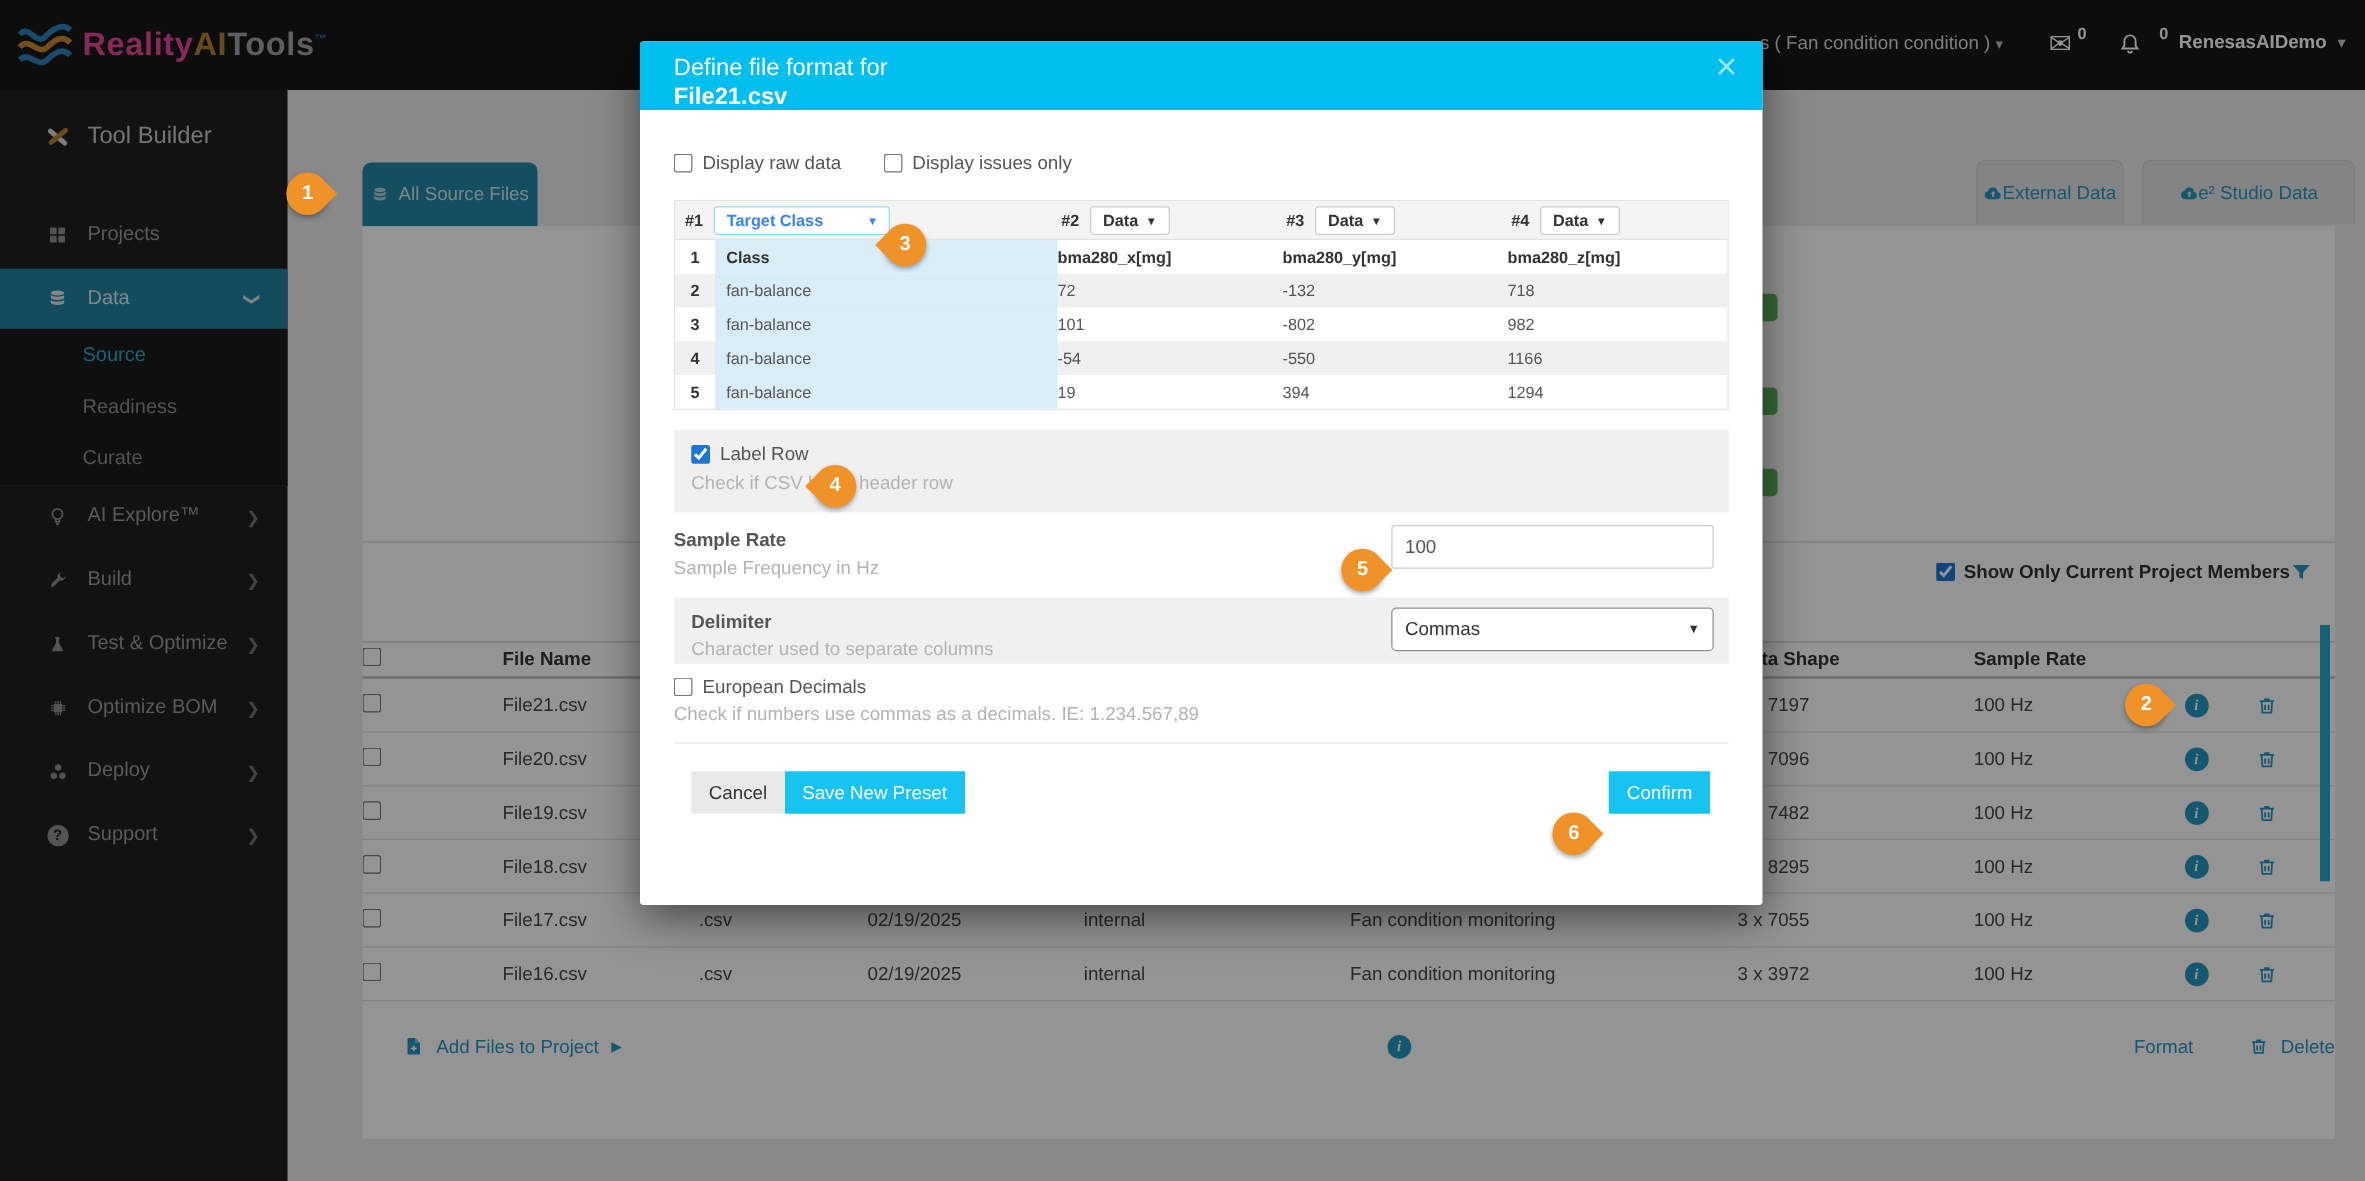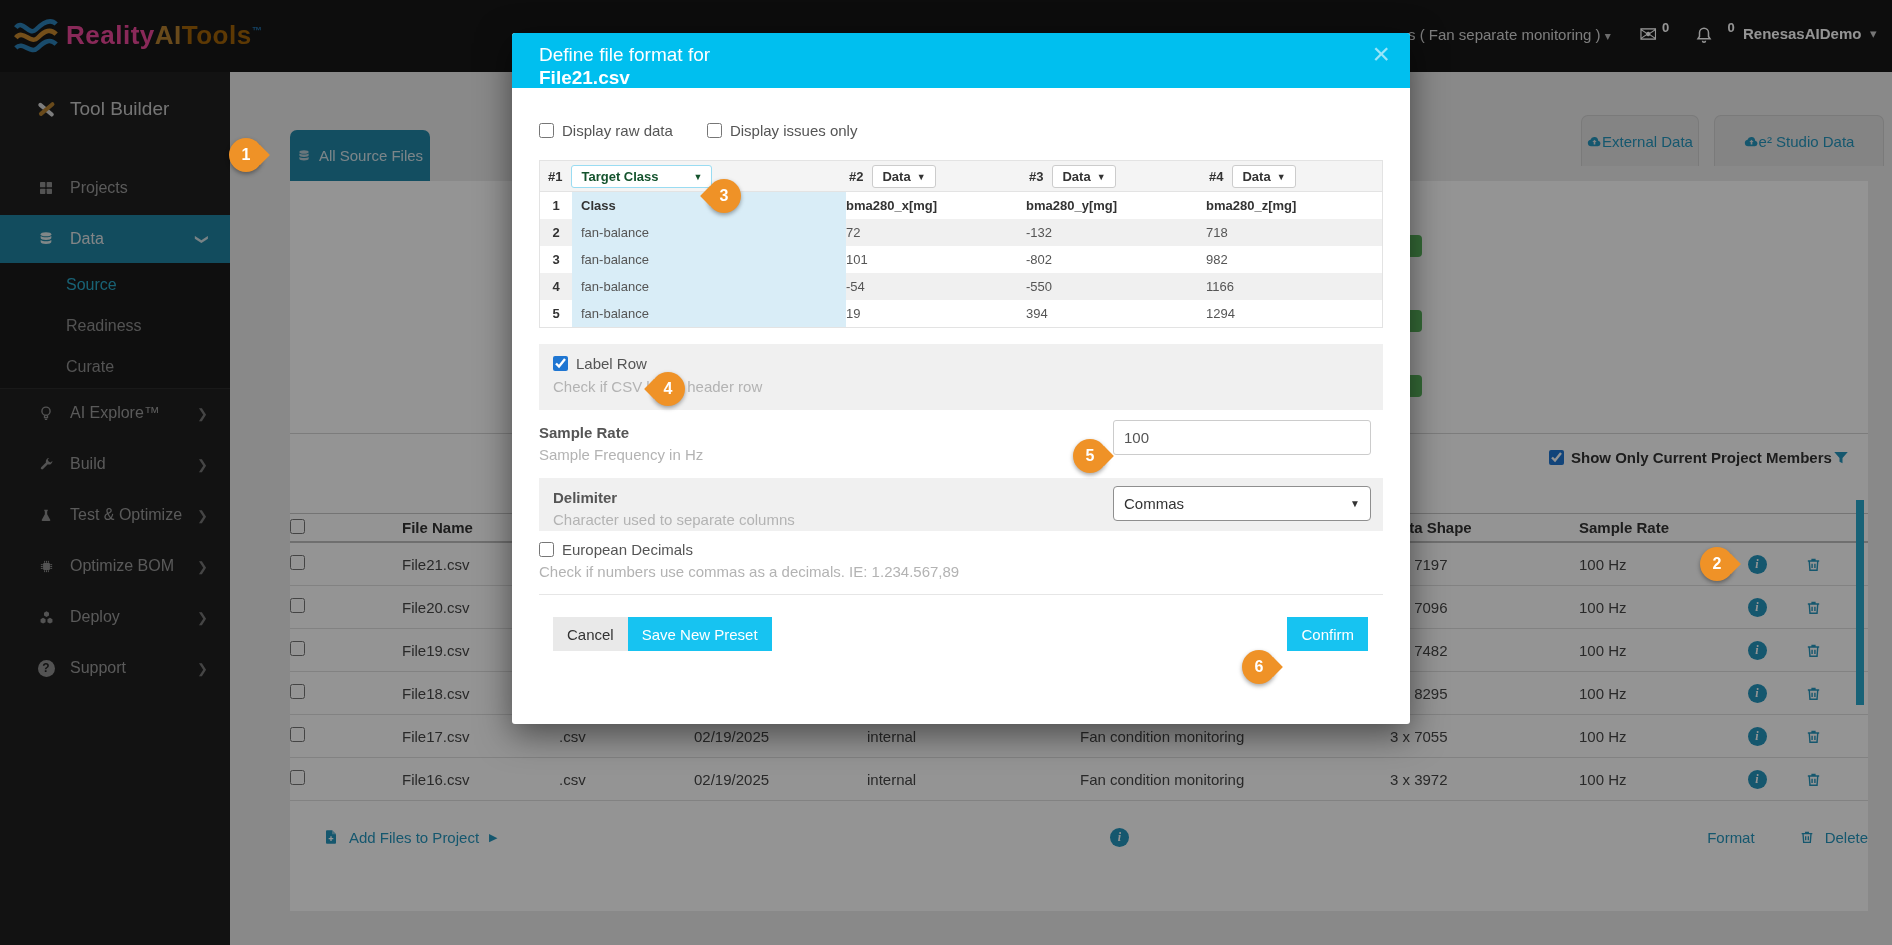--- a/index.html
+++ b/index.html
@@ -4,21 +4,21 @@
 <style>
   html,body{margin:0;padding:0;background:#555;}
   *{box-sizing:border-box;}
   .app{position:relative;width:1892px;height:945px;overflow:hidden;background:#ececec;
        font-family:"Liberation Sans",sans-serif;}
 
   
   .navbar{position:absolute;left:0;top:0;width:1892px;height:72px;background:#181818;z-index:5;}
   .logo{position:absolute;left:14px;top:13px;display:flex;align-items:center;gap:8px;}
   .logo-text{font-size:26px;font-weight:bold;letter-spacing:.5px;}
-  .logo-text .p1{color:#ec4899;margin-top:29px;} .logo-text .p2{color:#b5802f;} .logo-text .p3{color:#a16207;}
+  .logo-text .p1{color:#ec4899;margin-top:29px;} .logo-text .p2{color:#b5802f;} .logo-text .p3{color:#a3a3a3;}
   .logo-text sup{font-size:10px;color:#2273ad;}
   .nav-right{position:absolute;top:0;height:72px;left:0;width:1892px;color:#ddd;font-size:15px;}
   .proj-sel{position:absolute;left:1408px;top:26px;color:#d8d8d8;}
   .nav-ic{position:absolute;top:22px;color:#fff;}
   .count-badge{font-weight:bold;font-size:13px;color:#fff;position:relative;top:-8px;}
   .username{position:absolute;left:1743px;top:25px;font-weight:bold;color:#fff;}
   .nav-caret{position:absolute;left:1870px;top:26px;color:#ccc;font-size:13px;}
 
   
   .sidebar{position:absolute;left:0;top:72px;width:230px;height:873px;background:#202020;z-index:5;}
@@ -35,21 +35,21 @@
   .tool-builder{position:absolute;left:0;top:13px;width:230px;height:48px;display:flex;align-items:center;
                 padding-left:34px;color:#c9c9c9;font-size:19px;gap:12px;}
   .qmark{width:17px;height:17px;border-radius:50%;background:#8f8f8f;color:#1f1f1f;font-size:12px;
          font-weight:bold;display:inline-flex;align-items:center;justify-content:center;}
 
   
   .content{position:absolute;left:230px;top:72px;width:1662px;height:873px;background:#ececec;}
   .tab-main{position:absolute;left:60px;top:58px;width:140px;height:51px;background:#2187a8;
             border-radius:7px 7px 0 0;color:#d5e5eb;font-size:15px;display:flex;align-items:center;
             justify-content:center;gap:8px;}
-  .tab-light{position:absolute;top:43px;height:51px;background:#e4e4e4;border:1px solid #d2d2d2;border-bottom:none;
+  .tab-light{position:absolute;top:56px;height:51px;background:#e4e4e4;border:1px solid #d2d2d2;border-bottom:none;
              border-radius:7px 7px 0 0;color:#2596be;font-size:15px;display:flex;align-items:center;
              justify-content:center;gap:0;}
   .card{position:absolute;left:60px;top:109px;width:1578px;height:730px;background:#fff;}
   .gbadge{position:absolute;width:82px;height:22px;background:#5cb860;border-radius:4px;}
   .card-div{position:absolute;left:0;top:252px;width:1578px;border-top:1px solid #d6d6d6;}
   .filter-row{position:absolute;left:0;top:262px;width:1578px;height:32px;}
   .filter-label{position:absolute;left:1281px;top:6px;font-weight:bold;color:#333;font-size:15px;}
   .tgrid{display:grid;grid-template-columns:112px 157px 135px 173px 213px 310px 189px 150px 56px 56px 1fr;
          align-items:center;font-size:15px;color:#484848;}
   .thead{position:absolute;left:0;top:332px;width:1578px;height:30px;border-top:1px solid #c9c9c9;
@@ -80,21 +80,21 @@
   .mb-top{margin-top:30px;height:24px;gap:8px;}
   .mb-top .sp{width:18px;}
 
   .ptable{margin-top:18px;width:844px;border:1px solid #e3e3e3;}
   .phead{position:relative;height:31px;background:#f4f4f4;border-bottom:1px solid #e3e3e3;}
   .pgroup{position:absolute;top:0;height:31px;display:flex;align-items:center;gap:9px;}
   .pnumh{font-size:13px;font-weight:bold;color:#333;}
   .selbtn{border:1px solid #ccc;background:#fff;border-radius:3px;font-size:13px;font-weight:bold;color:#333;
           padding:4px 9px;display:inline-flex;gap:6px;align-items:center;line-height:1;}
   .selbtn .caret{font-size:9px;position:relative;top:1px;}
-  .selbtn.target{color:#14532d;border-color:#9adcf2;gap:35px;}
+  .selbtn.target{color:#3b82f6;border-color:#9adcf2;gap:35px;}
   .prow{display:grid;grid-template-columns:32px 274px 180px 180px 178px;height:27px;align-items:center;
         font-size:13px;color:#555;}
   .prow.stripe{background:#f0f0f0;}
   .prow .pnum{text-align:center;font-weight:bold;color:#333;}
   .prow .pc1{background:#d9edf7;height:100%;display:flex;align-items:center;padding-left:9px;}
   .prow.first{color:#333;font-weight:bold;}
 
   .band{background:#f0f0f0;width:844px;padding:11px 14px;}
   .band .hint, .hint{color:#b3b3b3;font-size:15px;}
   .sec-label{font-weight:bold;color:#555;font-size:15px;}
@@ -132,21 +132,21 @@
       <span>
         <svg width="44" height="44" viewBox="0 0 48 48">
           <path d="M2 16 C10 6 16 26 24 18 S 40 6 46 12" stroke="#2b81b8" stroke-width="5" fill="none"></path>
           <path d="M2 27 C10 17 18 35 26 27 S 40 17 46 23" stroke="#c8882e" stroke-width="5" fill="none"></path>
           <path d="M2 38 C10 30 18 46 26 38 S 40 28 46 34" stroke="#2b81b8" stroke-width="5" fill="none"></path>
         </svg>
       </span>
       <span class="logo-text"><span class="p1">Reality</span><span class="p2">AI</span><span class="p3">Tools</span><sup>™</sup></span>
     </div>
     <div class="nav-right">
-      <span class="proj-sel"><span>s ( Fan separate monitoring )</span> <span style="font-size:12px;color:#bbb;">▾</span></span>
+      <span class="proj-sel"><span>s ( Fan condition condition )</span> <span style="font-size:12px;color:#bbb;">▾</span></span>
       <span class="nav-ic" style="left:1639px;"><span style="font-size:22px;">✉</span></span>
       <span class="nav-ic count-badge" style="left:1662px;top:18px;">0</span>
       <span class="nav-ic" style="left:1695px;top:25px;">
         <span>
           <svg width="18" height="20" viewBox="0 0 24 24">
               <path d="M12 3a6 6 0 0 0-6 6v5l-2 3h16l-2-3V9a6 6 0 0 0-6-6z" fill="none" stroke="#fff" stroke-width="2"></path>
               <path d="M10 19.5a2 2 0 0 0 4 0" stroke="#fff" stroke-width="2" fill="none"></path>
             </svg>
         </span>
       </span>

